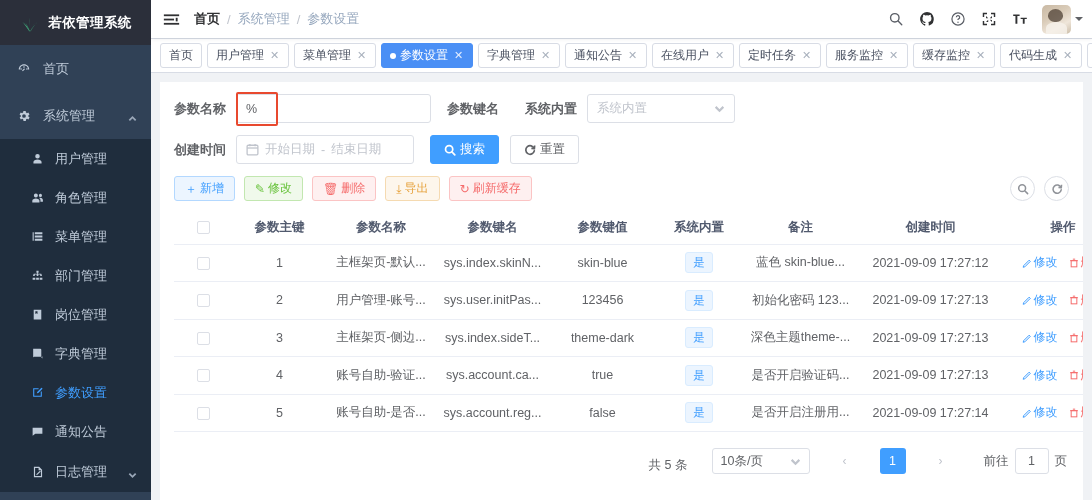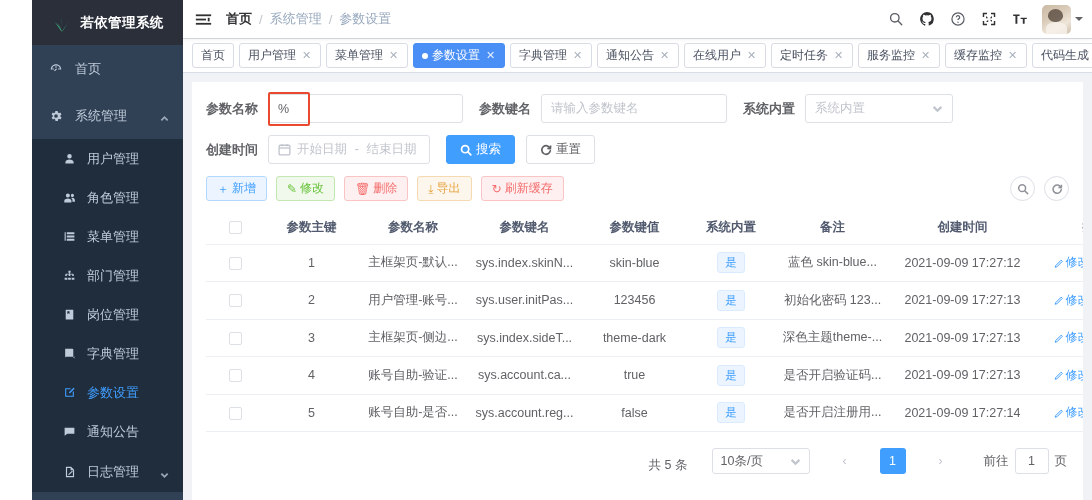--- a/index.html
+++ b/index.html
@@ -4,21 +4,21 @@
 <style>
   * { box-sizing: border-box; margin: 0; padding: 0; }
   html, body {
     width: 1092px; height: 500px;
     overflow: hidden;
     font-family: "Liberation Sans", "DejaVu Sans", sans-serif;
     font-size: 13px;
     color: #303133;
     background: #fff;
   }
-  .app { display: flex; width: 1092px; height: 500px; padding-left: 32px; }
+  .app { display: flex; width: 1092px; height: 500px; }
 
   
   .sidebar {
     width: 151px; min-width: 151px; height: 500px;
     background: #304156;
     overflow: hidden;
     position: relative;
   }
   .logo-box {
     height: 45px; display: flex; align-items: center;
@@ -132,21 +132,21 @@
   .flabel { font-size: 13px; color: #606266; font-weight: bold; margin-right: 10px; white-space: nowrap; }
   .inp {
     height: 29px; border: 1px solid #dcdfe6; border-radius: 3px;
     background: #fff; display: flex; align-items: center;
     padding: 0 9px; font-size: 12.5px; color: #606266;
   }
   .inp.ph { color: #c0c4cc; }
   .w-param-name { width: 195px; position: relative; }
   .w-param-key  { width: 186px; }
   .w-builtin    { width: 148px; justify-content: space-between; }
-  .w-date       { width: 162px; gap: 6px; font-family: Liberation Mono, monospace; }
+  .w-date       { width: 178px; gap: 6px; }
 
   .hl-box {
     position: absolute; left: -1px; top: -3px;
     width: 42px; height: 34px;
     border: 2px solid #e8492f; border-radius: 2px;
     pointer-events: none;
   }
   .cal-icon { width: 13px; height: 13px; flex-shrink:0; }
   .cal-icon svg { width:13px;height:13px; stroke:#c0c4cc; fill:none; stroke-width:1.4;}
   .date-sep { color: #c0c4cc; }
@@ -490,23 +490,20 @@
         <div class="form-row">
           <div class="fitem">
             <span class="flabel">参数名称</span>
             <div class="inp w-param-name">
               <span>%</span>
               <span class="hl-box"></span>
             </div>
           </div>
           <div class="fitem">
             <span class="flabel">参数键名</span>
-            <div class="inp ph w-param-key">
-              <span>请输入参数键名</span>
-            </div>
           </div>
           <div class="fitem">
             <span class="flabel">系统内置</span>
             <div class="inp ph w-builtin">
               <span>系统内置</span>
               <span class="chev">
                 <svg viewBox="0 0 10 10">
                     <polyline points="1.5,3.5 5,7 8.5,3.5"></polyline>
                   </svg>
               </span>

